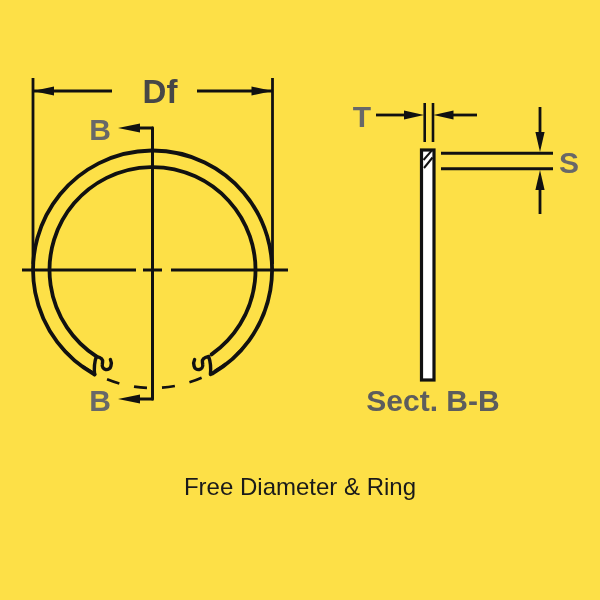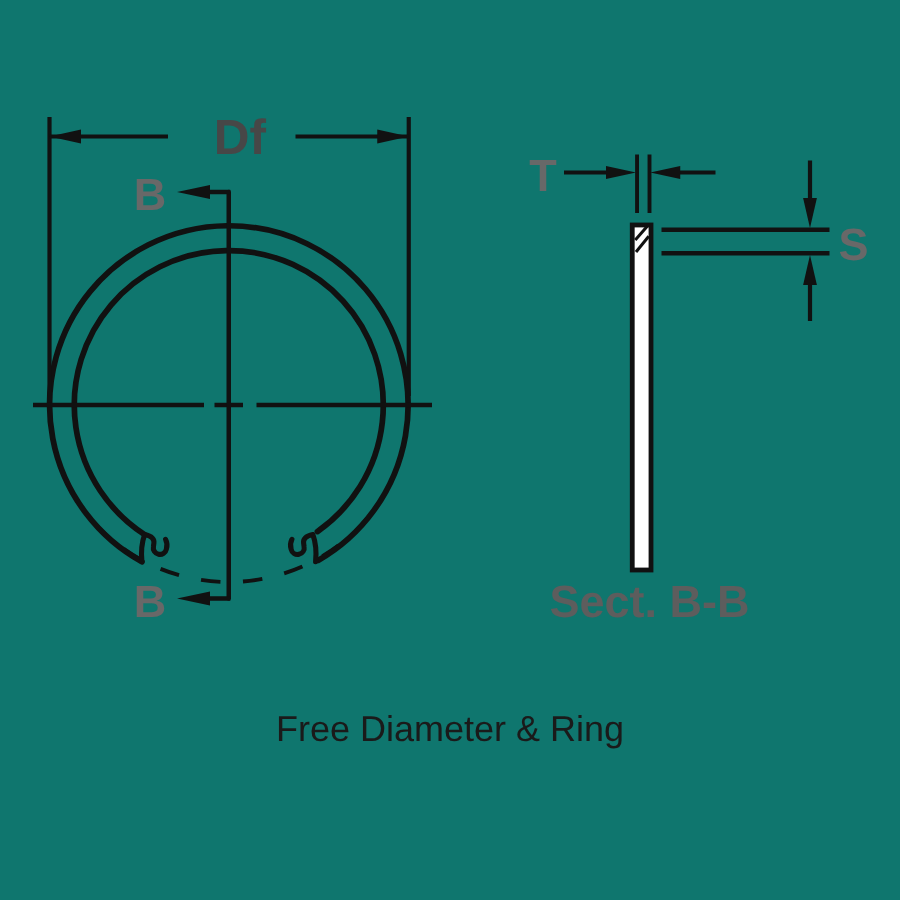--- a/index.html
+++ b/index.html
@@ -4,21 +4,21 @@
 <style>
   html, body {
     margin: 0;
     padding: 0;
     background: #ffffff;
   }
   .stage {
     position: relative;
     width: 600px;
     height: 600px;
-    background: #0f766e;
+    background: #fde047;
     overflow: hidden;
     font-family: "Liberation Sans", sans-serif;
   }
   .stage svg {
     position: absolute;
     top: 0;
     left: 0;
   }
   .dim-label {
     font-family: "Liberation Sans", sans-serif;

